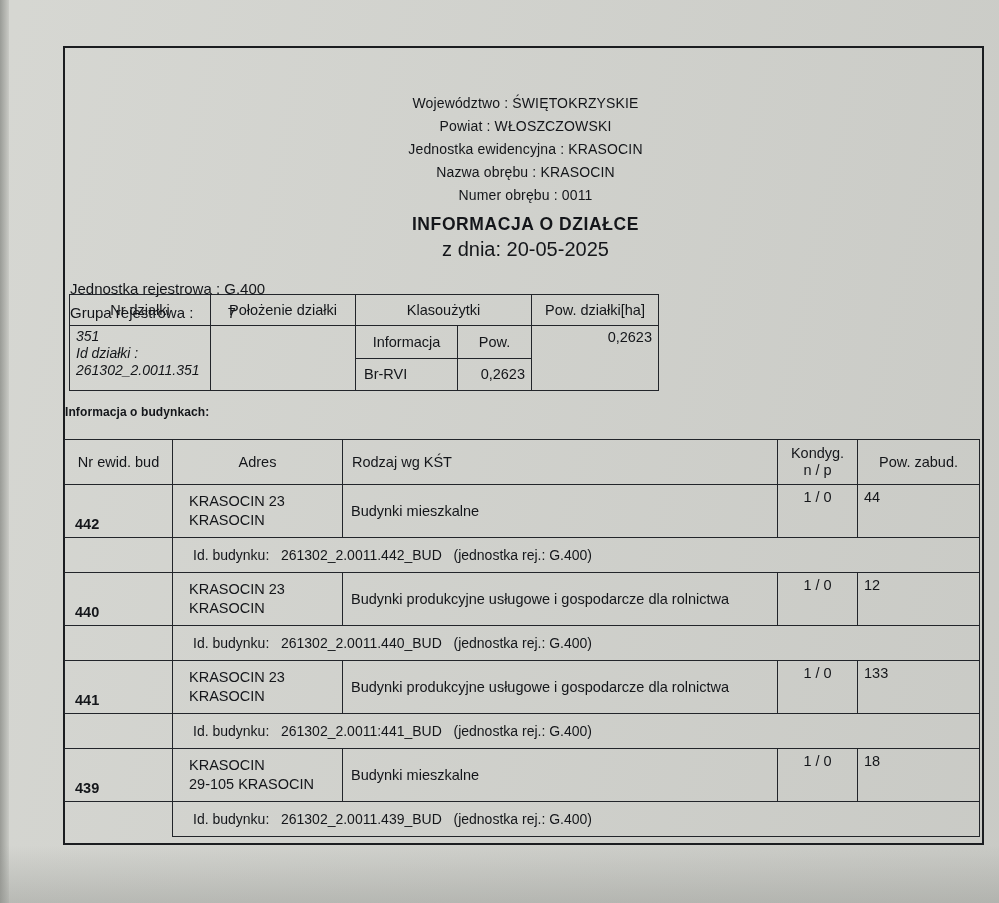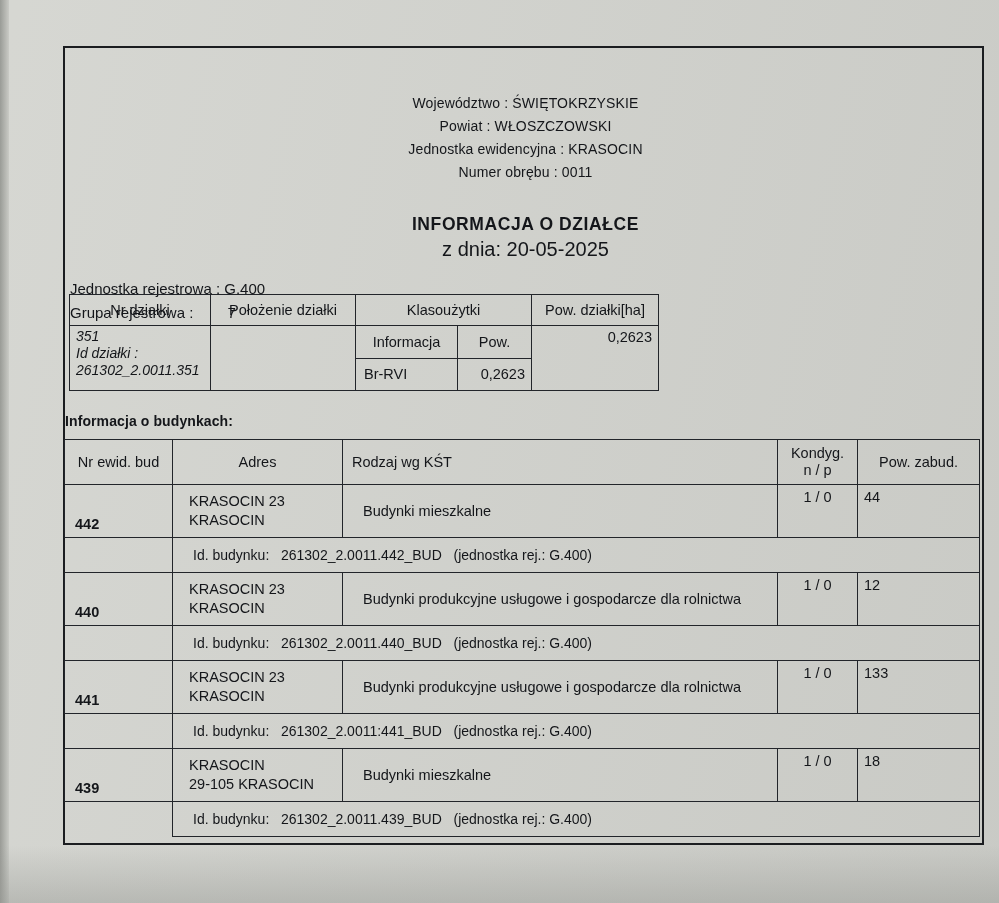--- a/index.html
+++ b/index.html
@@ -138,22 +138,22 @@
     text-align: right;
     vertical-align: top;
     padding-top: 3px;
     font-size: 14.5px;
   }
 
   
   #bud-label {
     position: absolute;
     left: 0px;
-    top: 365px;
-    font-size: 14px;
+    top: 357px;
+    font-size: 12px;
     font-weight: bold;
     letter-spacing: .1px;
   }
 
   #bud-table {
     position: absolute;
     left: -1px;
     top: 391px;
     width: 915px;
   }
@@ -175,21 +175,21 @@
     padding-bottom: 5px;
     font-weight: bold;
   }
   #bud-table .addr {
     line-height: 19px;
     padding-left: 16px;
     padding-top: 3px;
     padding-bottom: 3px;
   }
   #bud-table .addr .ln { display: block; white-space: pre; }
-  #bud-table .rodzaj { padding-left: 20px; }
+  #bud-table .rodzaj { padding-left: 8px; }
   #bud-table .kond { text-align: center; vertical-align: top; padding-top: 4px; }
   #bud-table .pow  { vertical-align: top; padding-top: 4px; padding-right: 8px; }
   #bud-table .datarow td { height: 44px; }
   #bud-table .idrow td {
     height: 28px;
     padding-left: 20px;
     font-size: 14px;
     white-space: pre;
   }
   #bud-table .idrow .spacer {
@@ -201,20 +201,21 @@
 </head>
 <body>
 
 <div id="paper">
   <div id="frame">
 
     <div id="hdr-block">
       <div class="hdr">Województwo : ŚWIĘTOKRZYSKIE</div>
       <div class="hdr">Powiat : WŁOSZCZOWSKI</div>
       <div class="hdr">Jednostka ewidencyjna : KRASOCIN</div>
+      <div class="hdr">Nazwa obrębu : KRASOCIN</div>
       <div class="hdr">Numer obrębu : 0011</div>
     </div>
 
     <div id="title">INFORMACJA O DZIAŁCE</div>
     <div id="subtitle">z dnia: 20-05-2025</div>
 
     <div class="regline" id="reg1"><span>Jednostka rejestrowa : </span><span>G.400</span></div>
     <div class="regline" id="reg2"><span>Grupa rejestrowa : </span><span class="val">7</span></div>
 
     <table id="parcel-table">

